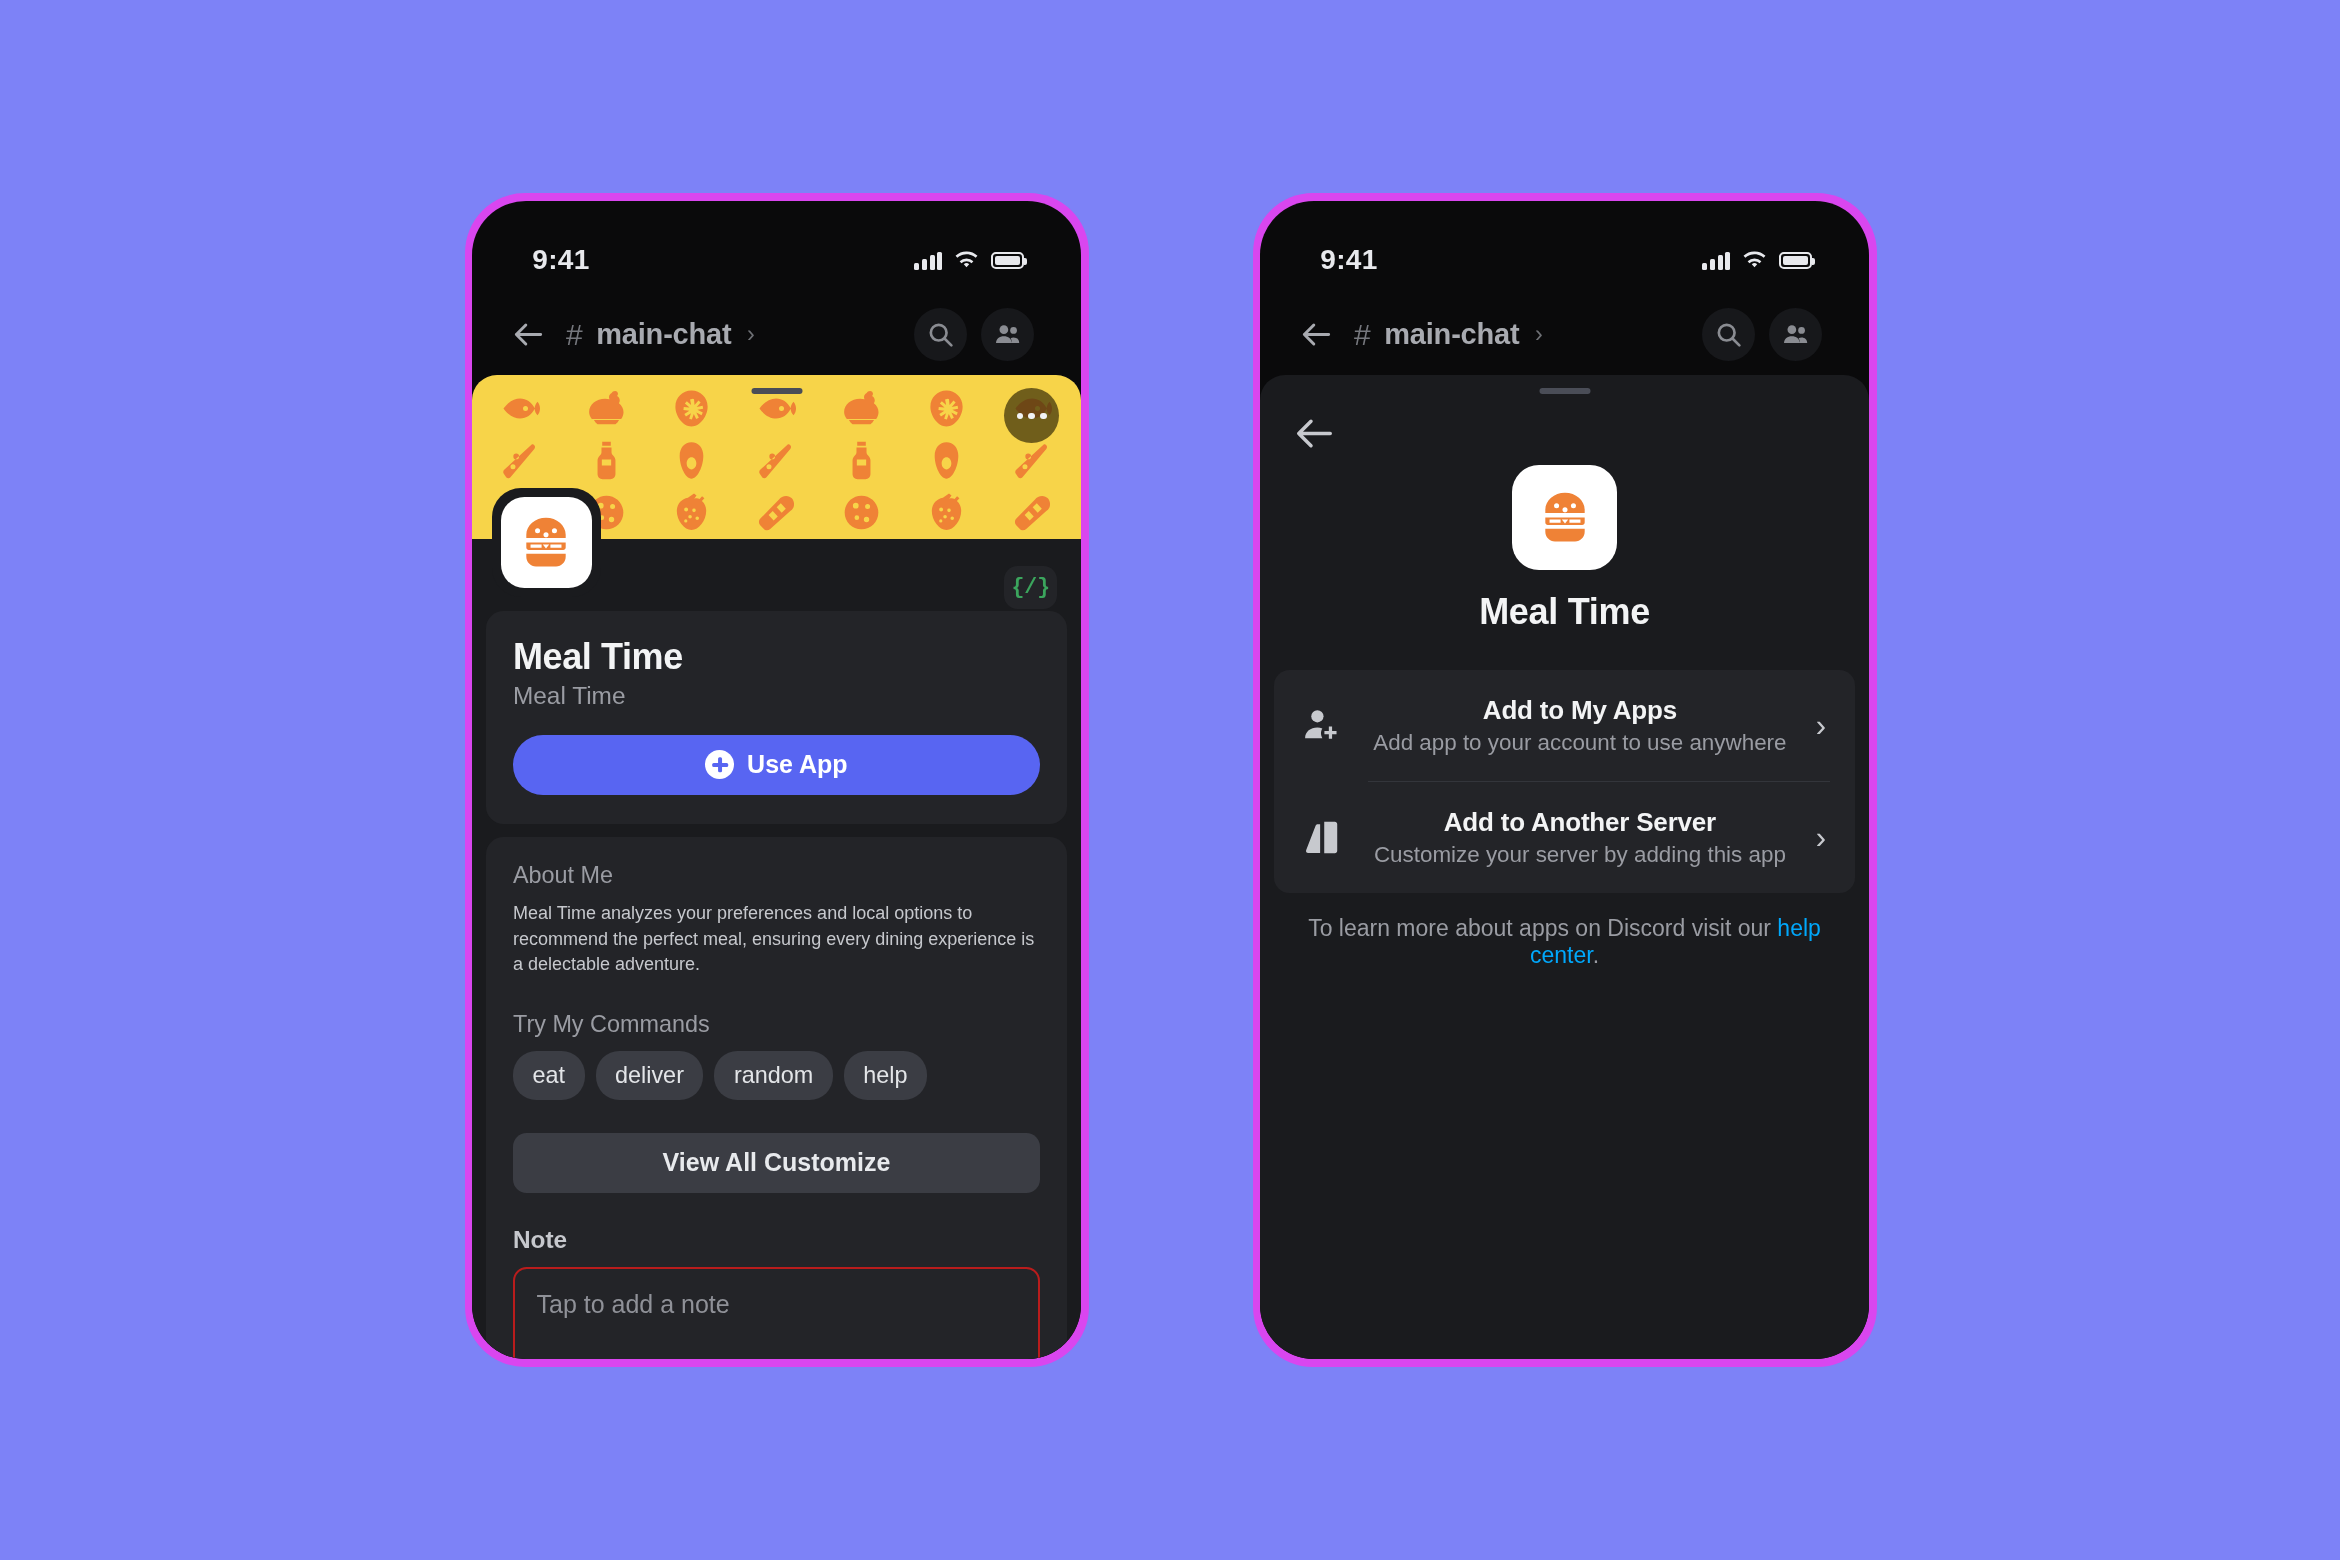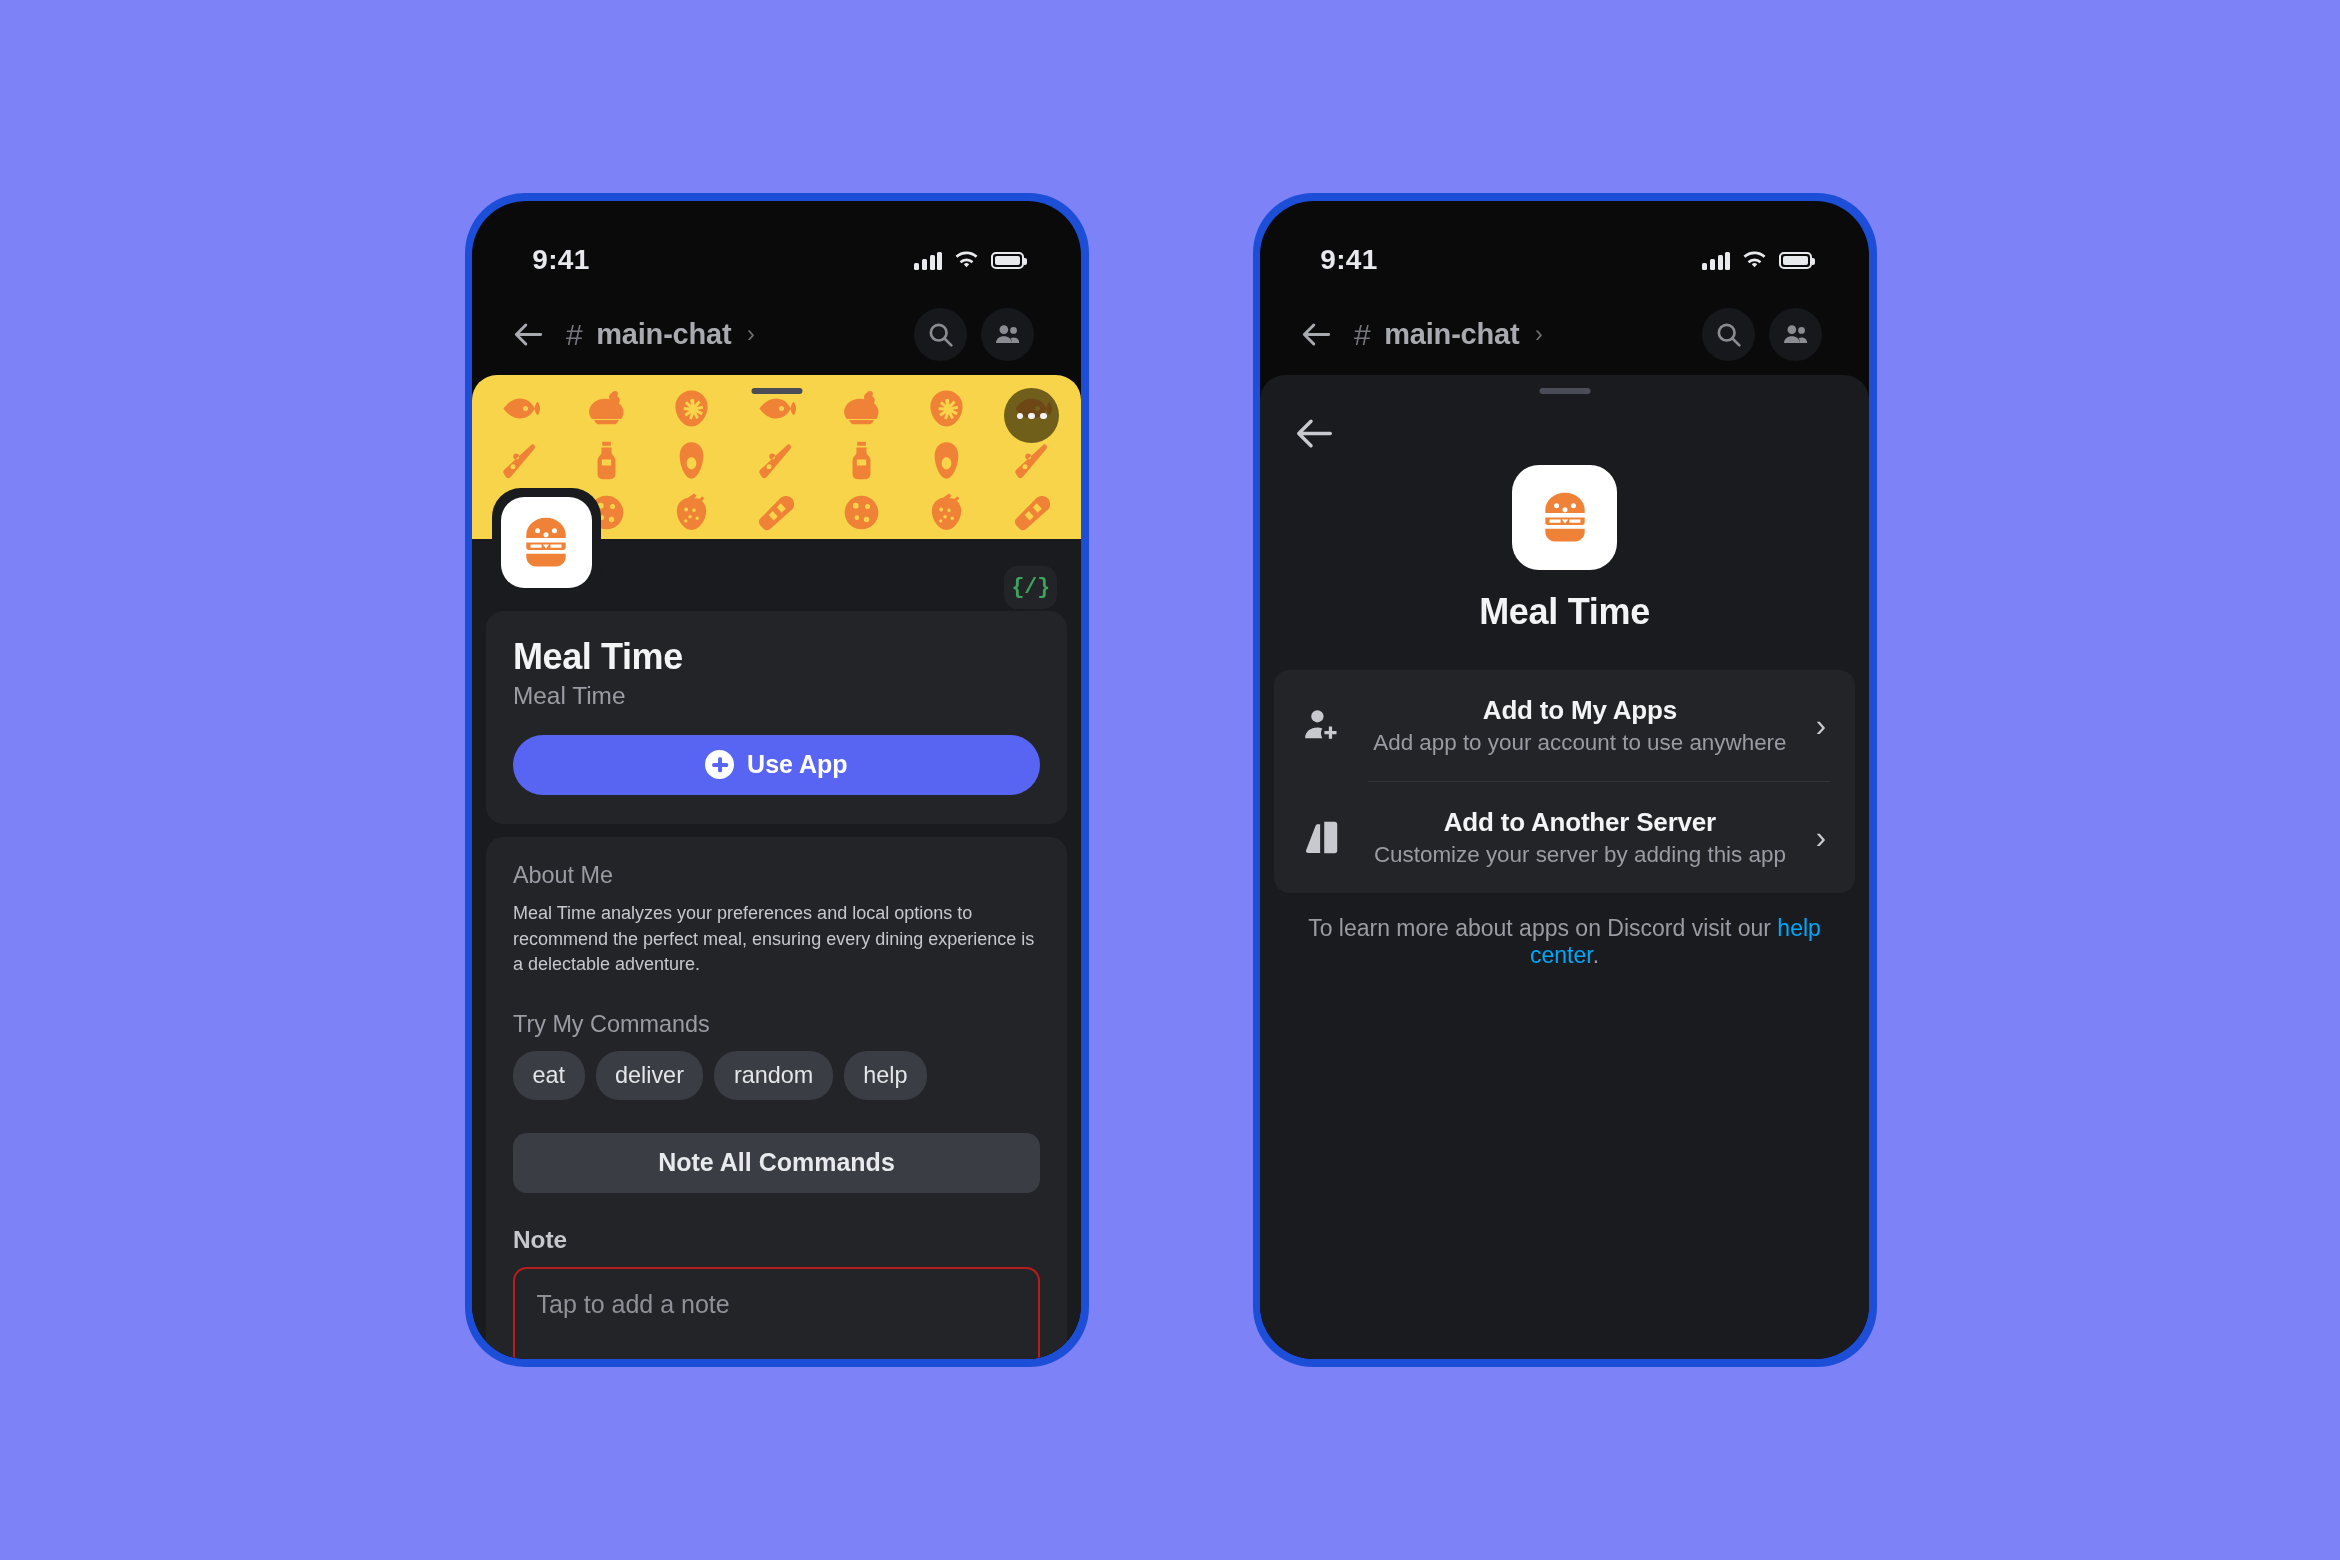--- a/index.html
+++ b/index.html
@@ -10,21 +10,21 @@
     display: flex;
     align-items: center;
     justify-content: center;
     gap: 164px;
   }
 
   
   .phone {
     width: 624px;
     height: 1174px;
-    background: #1d4ed8;
+    background: #d946ef;
     border-radius: 60px;
     padding: 7.8px;
     position: relative;
     flex: 0 0 auto;
   }
   .screen {
     width: 100%;
     height: 100%;
     background: #0a0a0b;
     border-radius: 54px;
@@ -395,21 +395,21 @@
         <div class="about-text">Meal Time analyzes your preferences and local options to recommend the perfect meal, ensuring every dining experience is a delectable adventure.</div>
 
         <div class="try-label">Try My Commands</div>
         <div class="chips">
           <span class="chip">eat</span>
           <span class="chip">deliver</span>
           <span class="chip">random</span>
           <span class="chip">help</span>
         </div>
 
-        <div class="view-all">Note All Commands</div>
+        <div class="view-all">View All Customize</div>
 
         <div class="note-label">Note</div>
         <div class="note-box">Tap to add a note</div>
       </div>
 
     </div>
   </div>
 </div>
 
 <div class="phone">

